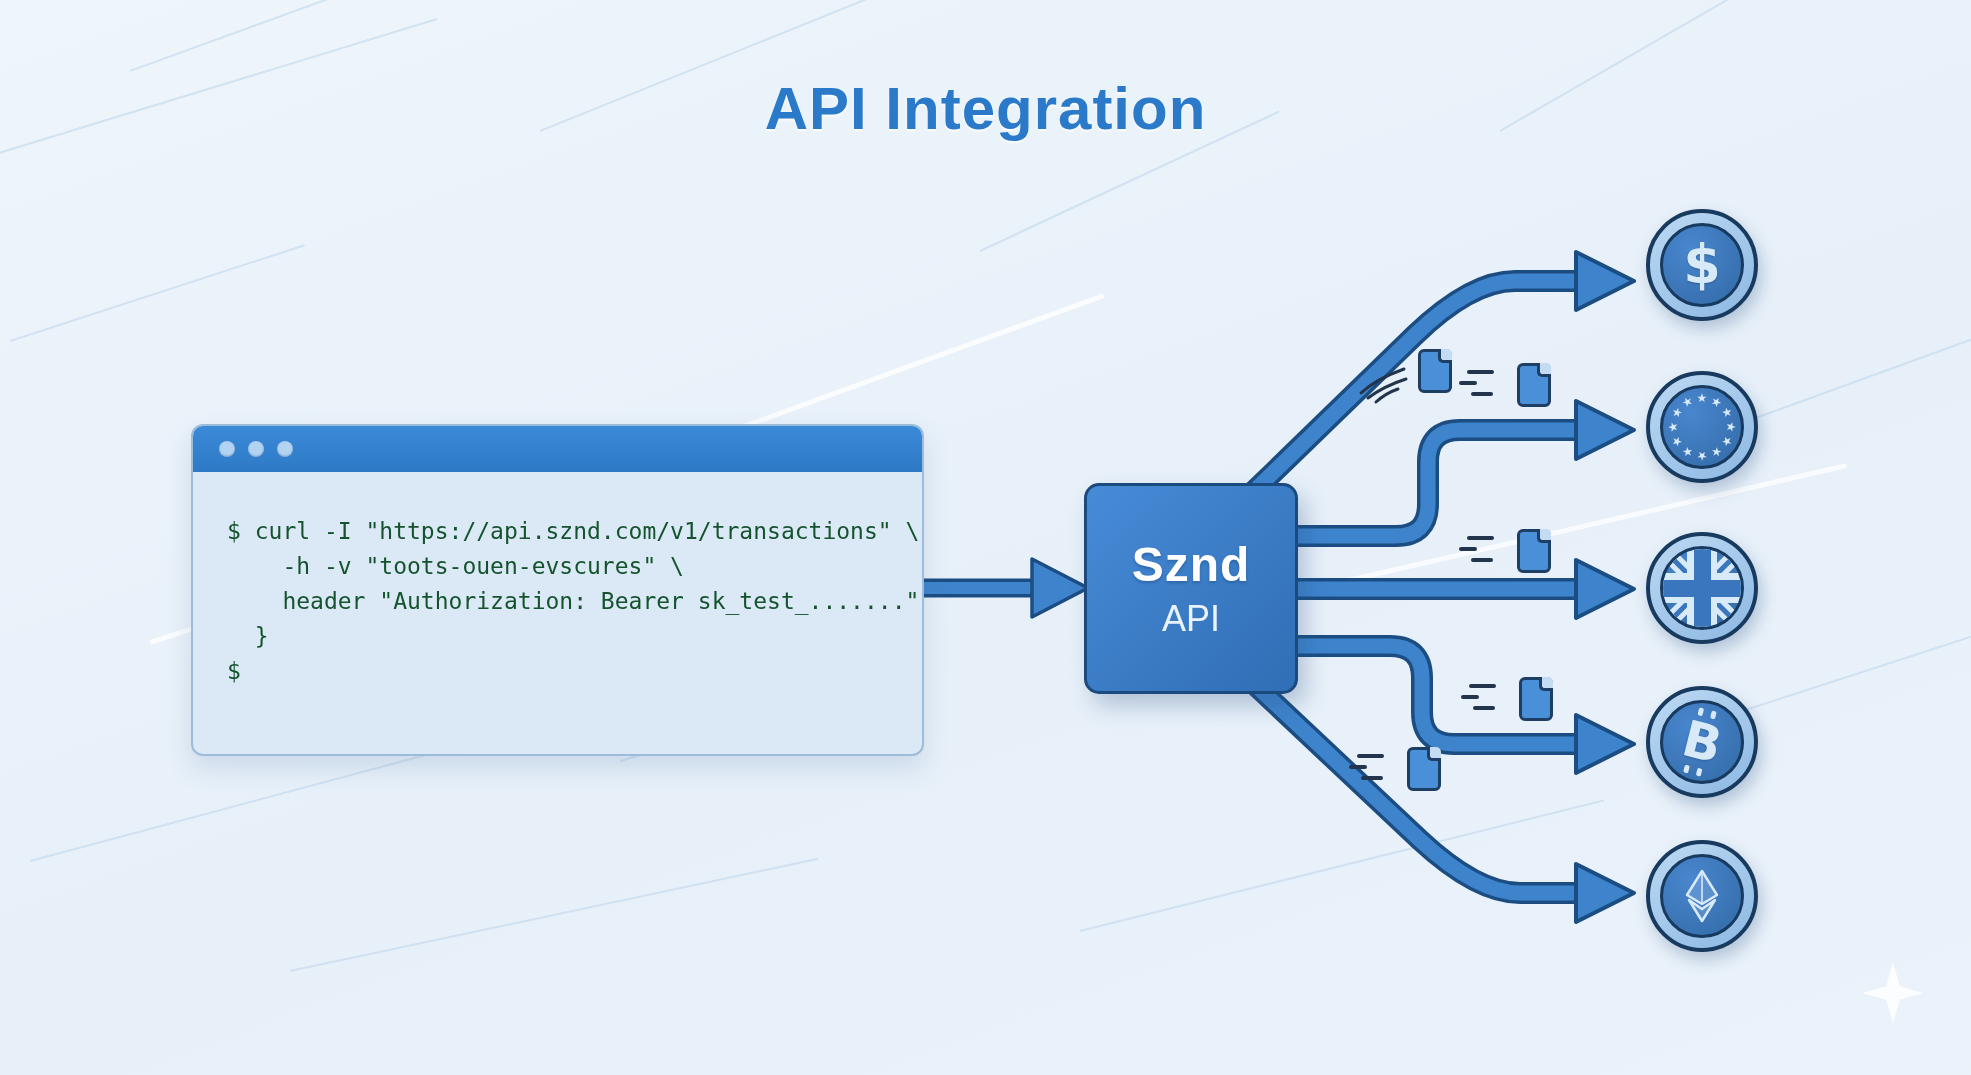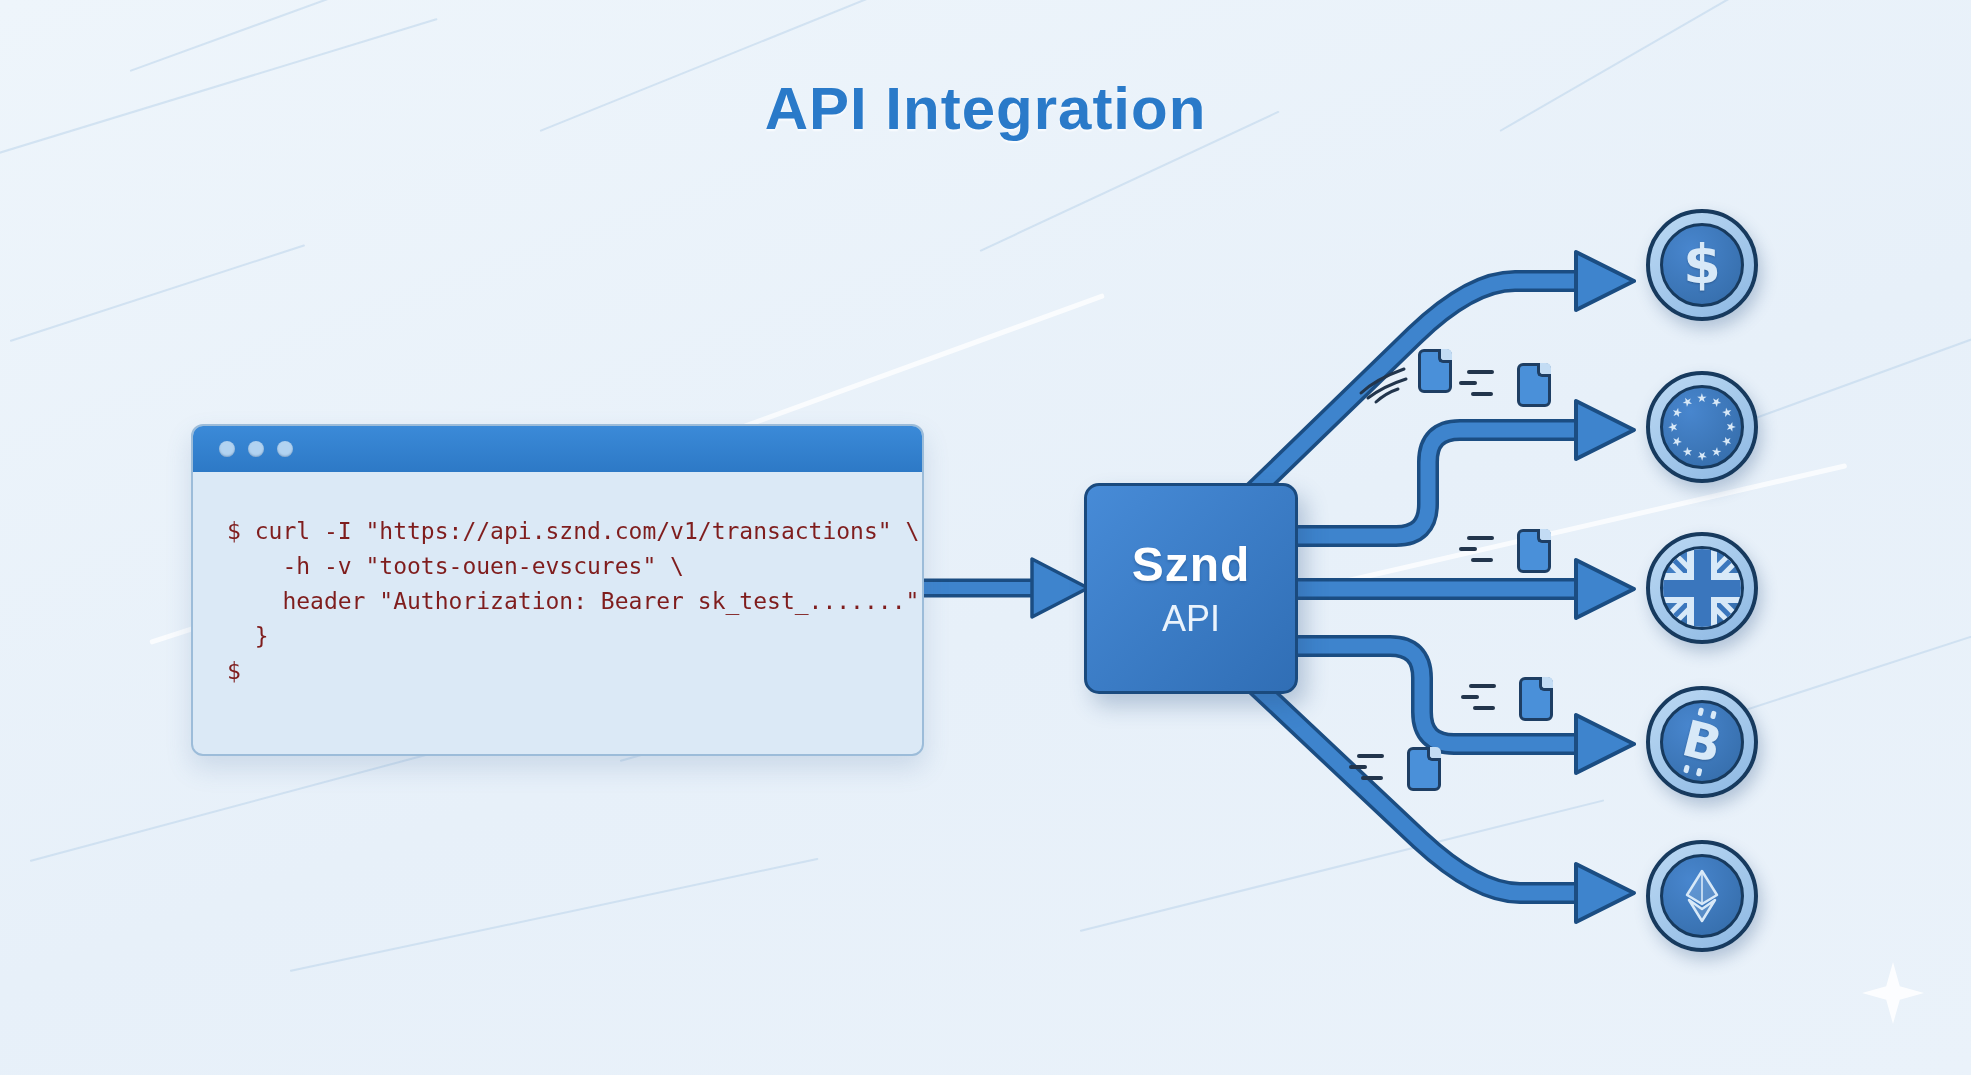--- a/index.html
+++ b/index.html
@@ -24,21 +24,21 @@
   .bw2{left:1340px;top:580px;width:520px;transform:rotate(-13deg);}
   .bw3{left:150px;top:640px;width:340px;transform:rotate(-18deg);}
 
   .title{position:absolute;top:74px;left:0;width:100%;text-align:center;font-size:60px;font-weight:bold;letter-spacing:1px;color:#2a7ac9;text-shadow:0 2px 2px rgba(255,255,255,.8);}
 
   
   .terminal{position:absolute;left:191px;top:424px;width:729px;height:328px;border-radius:12px;border:2px solid #9cbcd9;background:#dbe9f6;box-shadow:0 12px 26px rgba(70,110,160,.18);overflow:hidden;}
   .term-bar{height:46px;background:linear-gradient(180deg,#3b8ad8,#2d79c6);display:flex;align-items:center;padding-left:26px;gap:13px;}
   .term-dot{width:16px;height:16px;border-radius:50%;background:#b2d3f1;box-shadow:inset 0 -1px 2px rgba(30,70,120,.35);}
   .term-body{padding:42px 24px 0 34px;}
-  .code-line{font-family:"DejaVu Sans Mono",monospace;font-size:23px;line-height:35px;color:#7f1d1d;white-space:pre;}
+  .code-line{font-family:"DejaVu Sans Mono",monospace;font-size:23px;line-height:35px;color:#14532d;white-space:pre;}
 
   
   .arrows{position:absolute;left:0;top:0;}
 
   
   .api-box{position:absolute;left:1084px;top:483px;width:214px;height:211px;border-radius:15px;background:linear-gradient(135deg,#478bd7 0%,#306eb5 100%);border:3px solid #1a4a7e;box-shadow:8px 12px 22px rgba(40,80,130,.28);display:flex;flex-direction:column;align-items:center;justify-content:center;color:#ffffff;box-sizing:border-box;}
   .api-name{font-size:48px;font-weight:bold;letter-spacing:1px;text-shadow:0 2px 3px rgba(20,60,110,.35);}
   .api-sub{font-size:36px;font-weight:400;color:#eaf3fc;margin-top:6px;}
 
   

